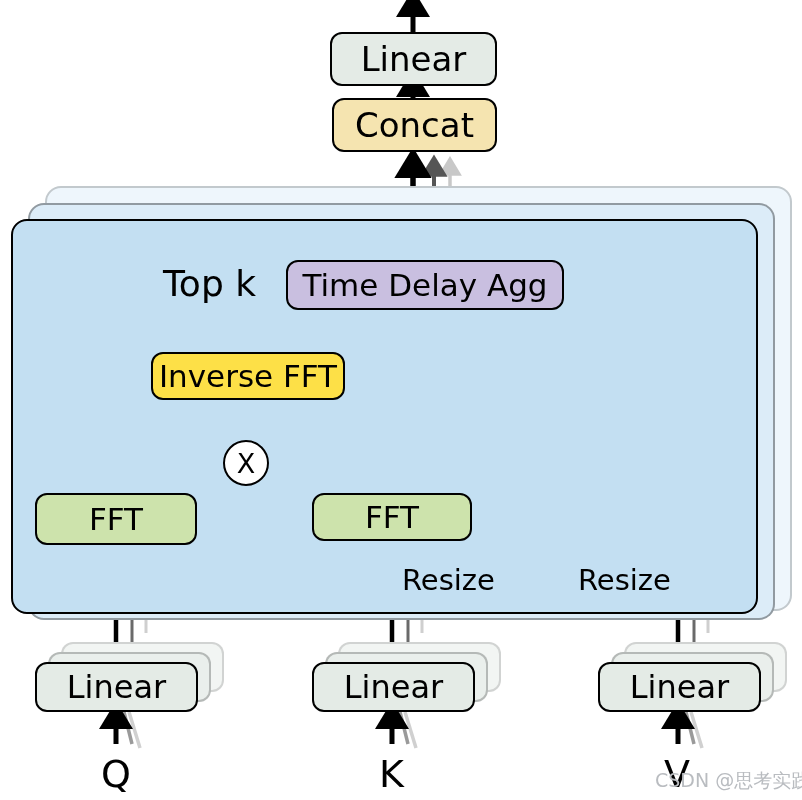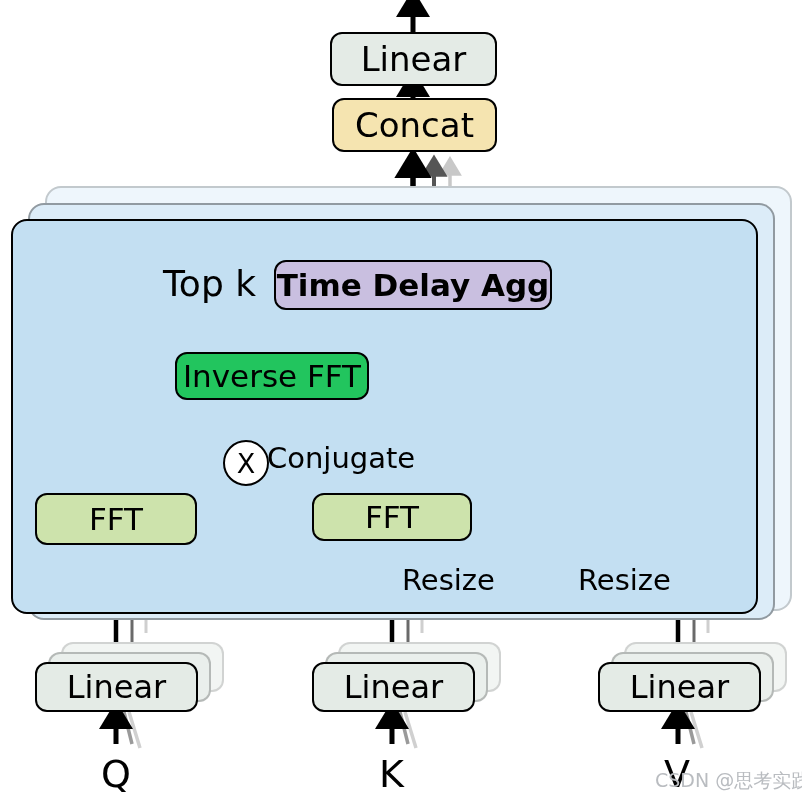--- a/index.html
+++ b/index.html
@@ -168,47 +168,46 @@
   <div class="node" style="left:330px; top:32px; width:167px; height:54px;
               background:#e4ebe6; font-size:34px;">
     <span>Linear</span>
   </div>
 
   <div class="node" style="left:332px; top:98px; width:165px; height:54px;
               background:#f5e4b0; font-size:34px;">
     <span>Concat</span>
   </div>
 
-  <div class="node" style="left:274px; top:260px; width:278px; height:50px;
-              background:#c9bfe0; font-size:31px;font-weight:bold;">
+  <div class="node" style="left:286px; top:260px; width:278px; height:50px;
+              background:#c9bfe0; font-size:31px;">
     <span>Time Delay Agg</span>
   </div>
 
   <div class="node" style="left:151px; top:352px; width:194px; height:48px;
-              background:#22c55e; font-size:31px;margin-left:24px;">
+              background:#fde047; font-size:31px;">
     <span>Inverse FFT</span>
   </div>
 
   <div class="op-circle" style="left:223px; top:440px; width:46px; height:46px; font-size:27px;">
     <span>X</span>
   </div>
 
   <div class="node" style="left:35px; top:493px; width:162px; height:52px;
               background:#cde3ac; font-size:31px;">
     <span>FFT</span>
   </div>
 
   <div class="node" style="left:312px; top:493px; width:160px; height:48px;
               background:#cde3ac; font-size:31px;">
     <span>FFT</span>
   </div>
 
   <div class="lbl" style="left:163px; top:283px; font-size:36px; transform:translateY(-50%);">Top k</div>
 
-  <div class="lbl" style="left:267px; top:441px; font-size:29px;">Conjugate</div>
 
   <div class="lbl" style="left:402px; top:563px; font-size:29px;">Resize</div>
 
   <div class="lbl" style="left:578px; top:563px; font-size:29px;">Resize</div>
 
   <div class="ghost g2" style="left:61px; top:642px; width:163px; height:50px; background:#f2f5f3;"></div>
   <div class="ghost" style="left:48px; top:652px; width:163px; height:50px; background:#eaefec;"></div>
   <div class="node" style="left:35px; top:662px; width:163px; height:50px;
               background:#e4ebe6; font-size:32px;">
     <span>Linear</span>

